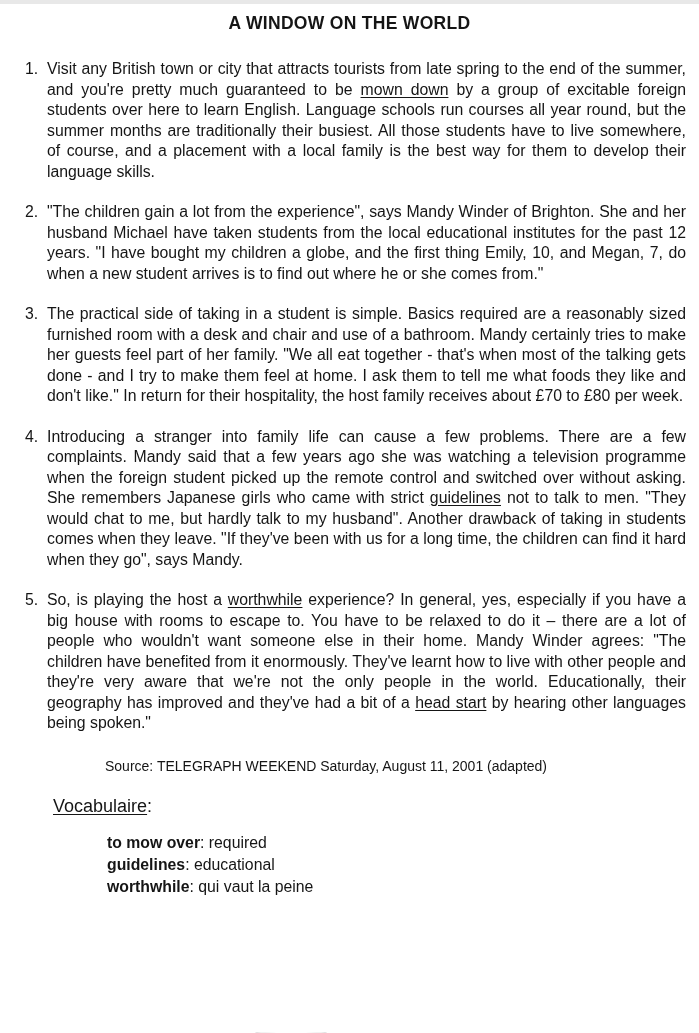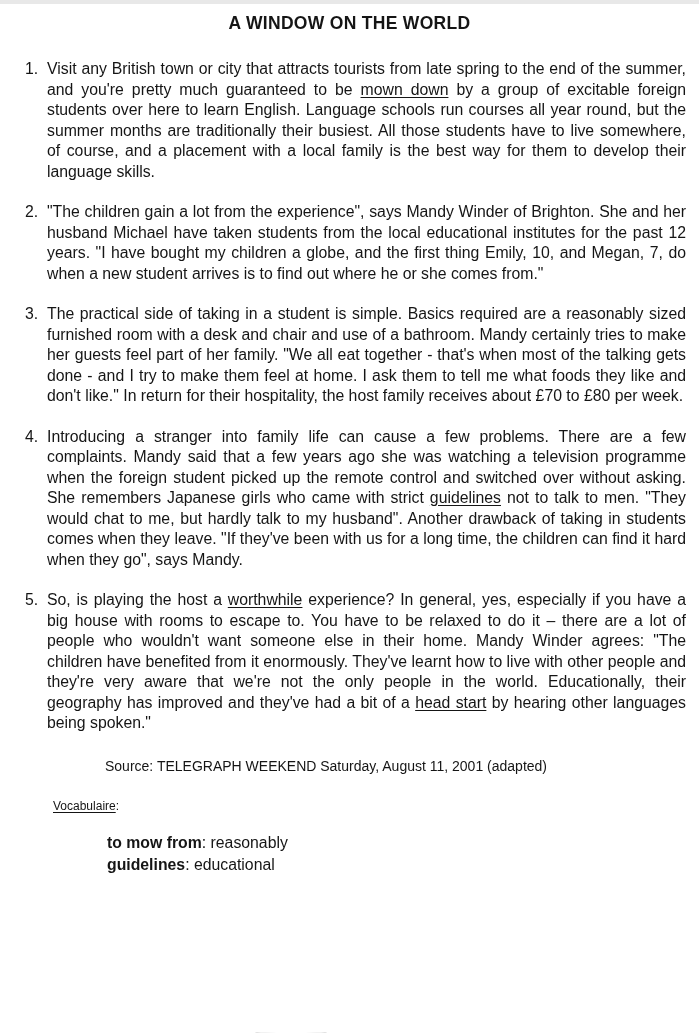--- a/index.html
+++ b/index.html
@@ -39,21 +39,21 @@
   .ptext { text-align: justify; }
   .u { text-decoration: underline; text-underline-offset: 2px; }
   .b { font-weight: bold; }
   .source {
     margin: 22px 0 0 105px;
     font-size: 14px;
     line-height: 20.5px;
   }
   .vocab-heading {
     margin: 20px 0 0 53px;
-    font-size: 12px;
+    font-size: 18px;
     line-height: 20.5px;
   }
   .vocab-list { margin: 15px 0 0 107px; }
   .vocab-entry {
     font-size: 15.8px;
     line-height: 22px;
   }
   .artifact {
     position: absolute;
     left: 255px;
@@ -94,19 +94,20 @@
   <div class="para">
     <span class="num">5.</span>
     <div class="ptext"><span>So, is playing the host a </span><span class="u">worthwhile</span><span> experience? In general, yes, especially if you have a big house with rooms to escape to. You have to be relaxed to do it – there are a lot of people who wouldn't want someone else in their home. Mandy Winder agrees: "The children have benefited from it enormously. They've learnt how to live with other people and they're very aware that we're not the only people in the world. Educationally, their geography has improved and they've had a bit of a </span><span class="u">head start</span><span> by hearing other languages being spoken."</span></div>
   </div>
 
   <div class="source">Source: TELEGRAPH WEEKEND Saturday, August 11, 2001 (adapted)</div>
 
   <div class="vocab-heading"><span class="u">Vocabulaire</span><span>:</span></div>
 
   <div class="vocab-list">
-    <div class="vocab-entry"><span class="b">to mow from</span><span>: </span><span>reasonably</span></div>
+    <div class="vocab-entry"><span class="b">to mow over</span><span>: </span><span>required</span></div>
     <div class="vocab-entry"><span class="b">guidelines</span><span>: </span><span>educational</span></div>
+    <div class="vocab-entry"><span class="b">worthwhile</span><span>: </span><span>qui vaut la peine</span></div>
   </div>
 
   <div class="artifact"></div>
 
 </div>
 
 </body></html>

